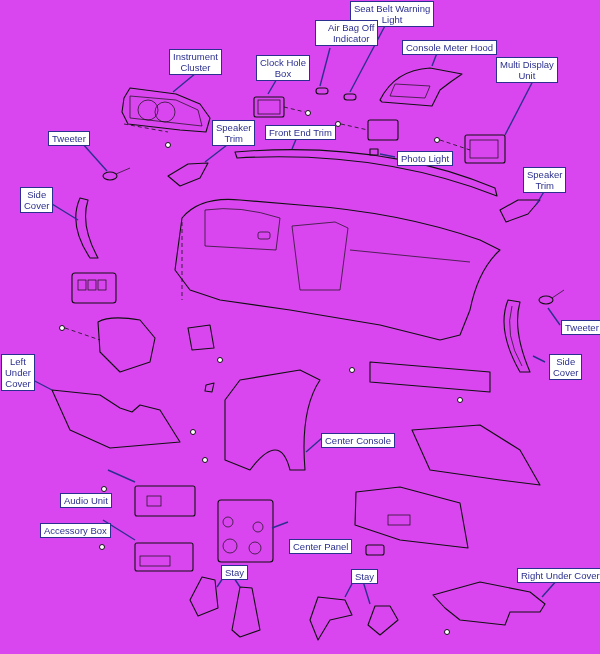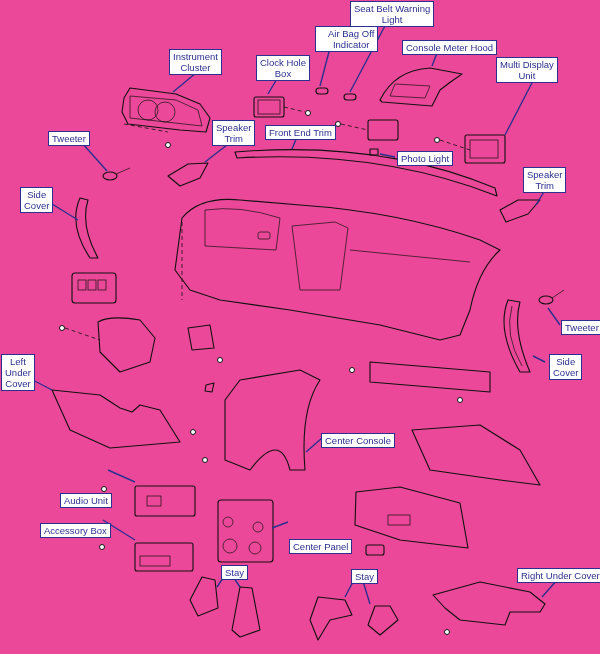--- a/index.html
+++ b/index.html
@@ -1,16 +1,16 @@
 <!DOCTYPE html>
 <html><head>
 <meta charset="utf-8">
 <style>
   html,body{margin:0;padding:0;background:#fff;}
-  #stage{position:relative;width:600px;height:654px;overflow:hidden;background:#ec4899;font-family:"Liberation Sans",sans-serif;}
+  #stage{position:relative;width:600px;height:654px;overflow:hidden;background:#d946ef;font-family:"Liberation Sans",sans-serif;}
   #art{position:absolute;left:0;top:0;width:600px;height:654px;}
   .lbl{position:absolute;border:1.3px solid #2b2f8f;color:#2b2f8f;background:#fff;font-size:9.5px;line-height:11px;text-align:center;padding:1px 3px;white-space:nowrap;box-sizing:border-box;}
   .part{fill:none;stroke:#111;stroke-width:1.1;stroke-linejoin:round;stroke-linecap:round;}
   .thin{fill:none;stroke:#111;stroke-width:0.7;}
   .dash{fill:none;stroke:#111;stroke-width:0.8;stroke-dasharray:4 3;}
   .lead{stroke:#2b2f8f;stroke-width:1.4;fill:none;}
   .screw{fill:#fff;stroke:#111;stroke-width:1;}
 </style>
 </head>
 <body>
@@ -191,21 +191,21 @@
     <path class="lead" d="M108,470 L135,482"></path>
         <path class="lead" d="M103,520 L135,540"></path>
     <path class="lead" d="M288,522 L272,528"></path>
         <path class="lead" d="M225,575 L217,587 M232,575 L240,587"></path>
     <path class="lead" d="M355,578 L345,597 M362,578 L370,604"></path>
         <path class="lead" d="M558,579 L542,597"></path>
   </g>
 </svg>
 
 <div class="lbl" style="left:350px;top:1px;">Seat Belt Warning<br>Light</div>
-<div class="lbl" style="left:315px;top:26px;padding-left:12px;">Air Bag Off<br>Indicator</div>
+<div class="lbl" style="left:315px;top:20px;padding-left:12px;">Air Bag Off<br>Indicator</div>
 <div class="lbl" style="left:402px;top:40px;">Console Meter Hood</div>
 <div class="lbl" style="left:169px;top:49px;">Instrument<br>Cluster</div>
 <div class="lbl" style="left:256px;top:55px;">Clock Hole<br>Box</div>
 <div class="lbl" style="left:480px;top:57px;margin-left:16px;">Multi Display<br>Unit</div>
 <div class="lbl" style="left:48px;top:131px;">Tweeter</div>
 <div class="lbl" style="left:212px;top:120px;">Speaker<br>Trim</div>
 <div class="lbl" style="left:265px;top:125px;">Front End Trim</div>
 <div class="lbl" style="left:397px;top:151px;">Photo Light</div>
 <div class="lbl" style="left:523px;top:167px;">Speaker<br>Trim</div>
 <div class="lbl" style="left:20px;top:187px;">Side<br>Cover</div>

